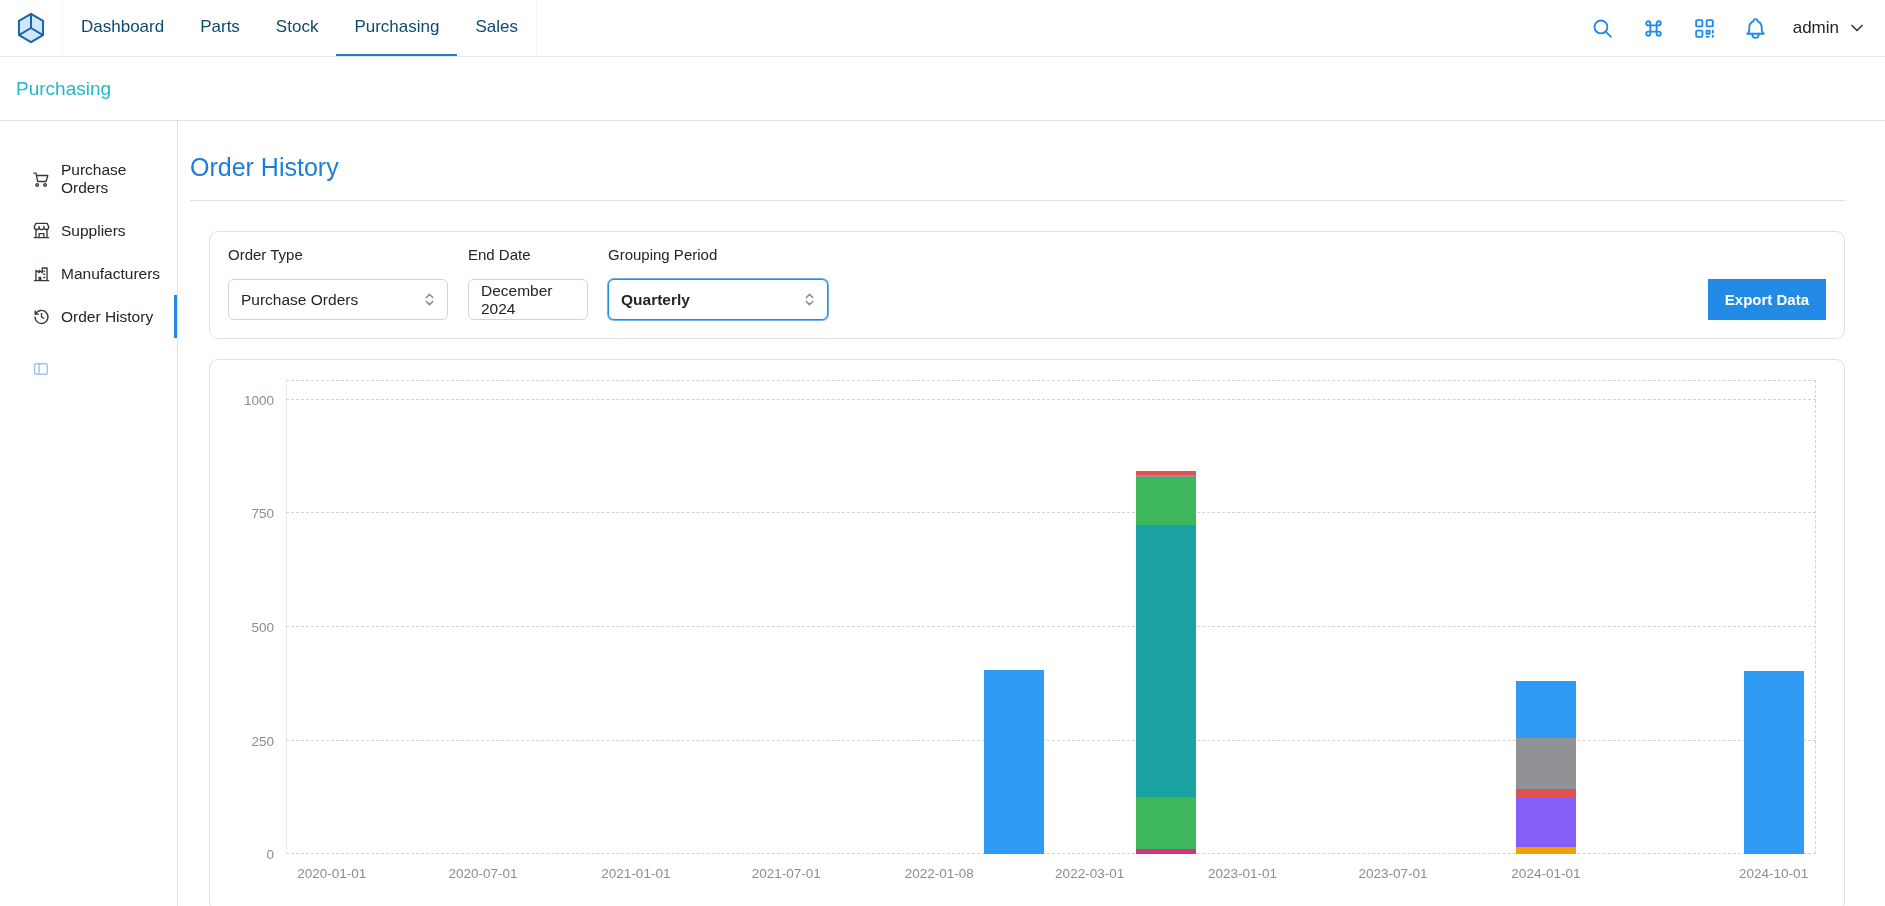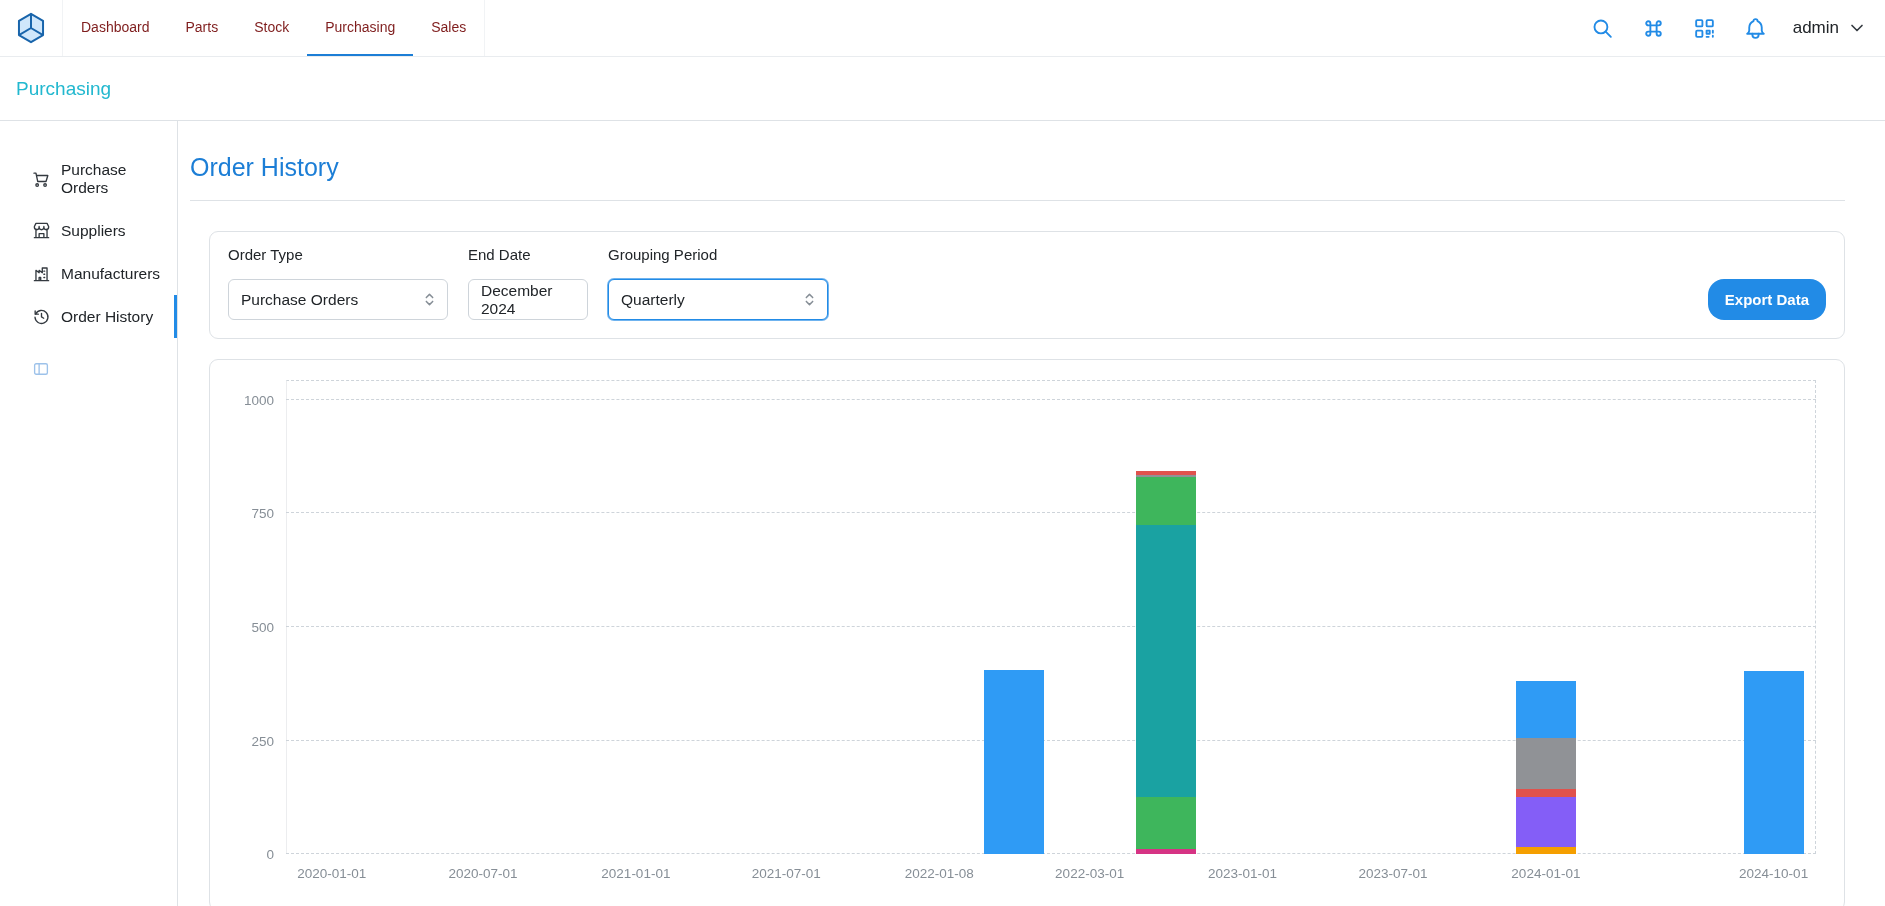--- a/index.html
+++ b/index.html
@@ -9,21 +9,21 @@
     font-family:"Liberation Sans", sans-serif;
     background:#ffffff; color:#212529; font-size:16px;
   }
 
   
   .navbar { height:57px; display:flex; align-items:center; padding:0 18px 0 14px;
             border-bottom:1px solid #e9ecef; }
   .logo { width:34px; height:34px; display:flex; align-items:center; justify-content:center; cursor:pointer; }
   .nav-tabs { display:flex; height:100%; margin-left:14px;
               border-left:1px solid #f1f3f5; border-right:1px solid #f1f3f5; }
-  .nav-tab { padding:15px 18px; display:flex; align-items:center; font-size:14px; color:#7f1d1d;
+  .nav-tab { padding:15px 18px; display:flex; align-items:center; font-size:17px; color:#0c4a6e;
              cursor:pointer; height:100%; border-bottom:2.5px solid transparent; }
   .nav-tab.active { border-bottom-color:#1c7ed6; }
   .nav-right { margin-left:auto; display:flex; align-items:center; gap:24px; }
   .icon-btn { width:27px; height:27px; display:flex; align-items:center; justify-content:center;
               cursor:pointer; color:#228be6; }
   .icon-btn svg { width:25px; height:25px; }
   .user-menu { display:flex; align-items:center; gap:8px; cursor:pointer; }
   .username { font-size:17px; color:#212529; }
   .chev svg { width:20px; height:20px; color:#343a40; display:block; }
 
@@ -48,25 +48,25 @@
 
   .card { border:1px solid #dee2e6; border-radius:9px; margin-left:19px; background:#fff; }
 
   
   .filter-card { padding:14px 18px 18px 18px; display:flex; gap:20px; align-items:flex-end; }
   .filter-group { display:flex; flex-direction:column; }
   .filter-label { font-size:15px; margin-bottom:16px; color:#212529; }
   .control { height:41px; border:1px solid #ced4da; border-radius:6px; font-size:15.5px;
              padding:0 12px; display:flex; align-items:center; background:#fff; color:#212529; }
   .select { width:220px; justify-content:space-between; padding-right:9px; cursor:pointer; }
-  .select.focused { border-color:#228be6; box-shadow:0 0 0 1px rgba(34,139,230,0.65); }
+  .select.focused { border-color:#228be6; box-shadow:0 0 0 1px rgba(34,139,230,0.65);font-weight:bold; }
   .caret svg { width:17px; height:17px; color:#868e96; display:block; }
   .input-start { width:112px; }
   .input-end { width:120px; }
-  .export-btn { margin-left:auto; background:#228be6; color:#fff; border:none; border-radius:16px;
+  .export-btn { margin-left:auto; background:#228be6; color:#fff; border:none; border-radius:0;
                 height:41px; padding:4px 17px; font-size:15px; font-weight:700; cursor:pointer;
                 font-family:"Liberation Sans", sans-serif; }
 
   
   .chart-card { margin-top:20px; height:552px; position:relative; }
   .plot { position:absolute; left:76px; right:28px; top:20px; bottom:56px; }
   .plot::before { content:""; position:absolute; inset:0; pointer-events:none;
                   border-top:1px dashed #ced4da; border-right:1px dashed #ced4da;
                   border-left:1px solid #ecedef; }
   .gridline { position:absolute; left:0; right:0; height:0; border-top:1px dashed #ced4da; }

